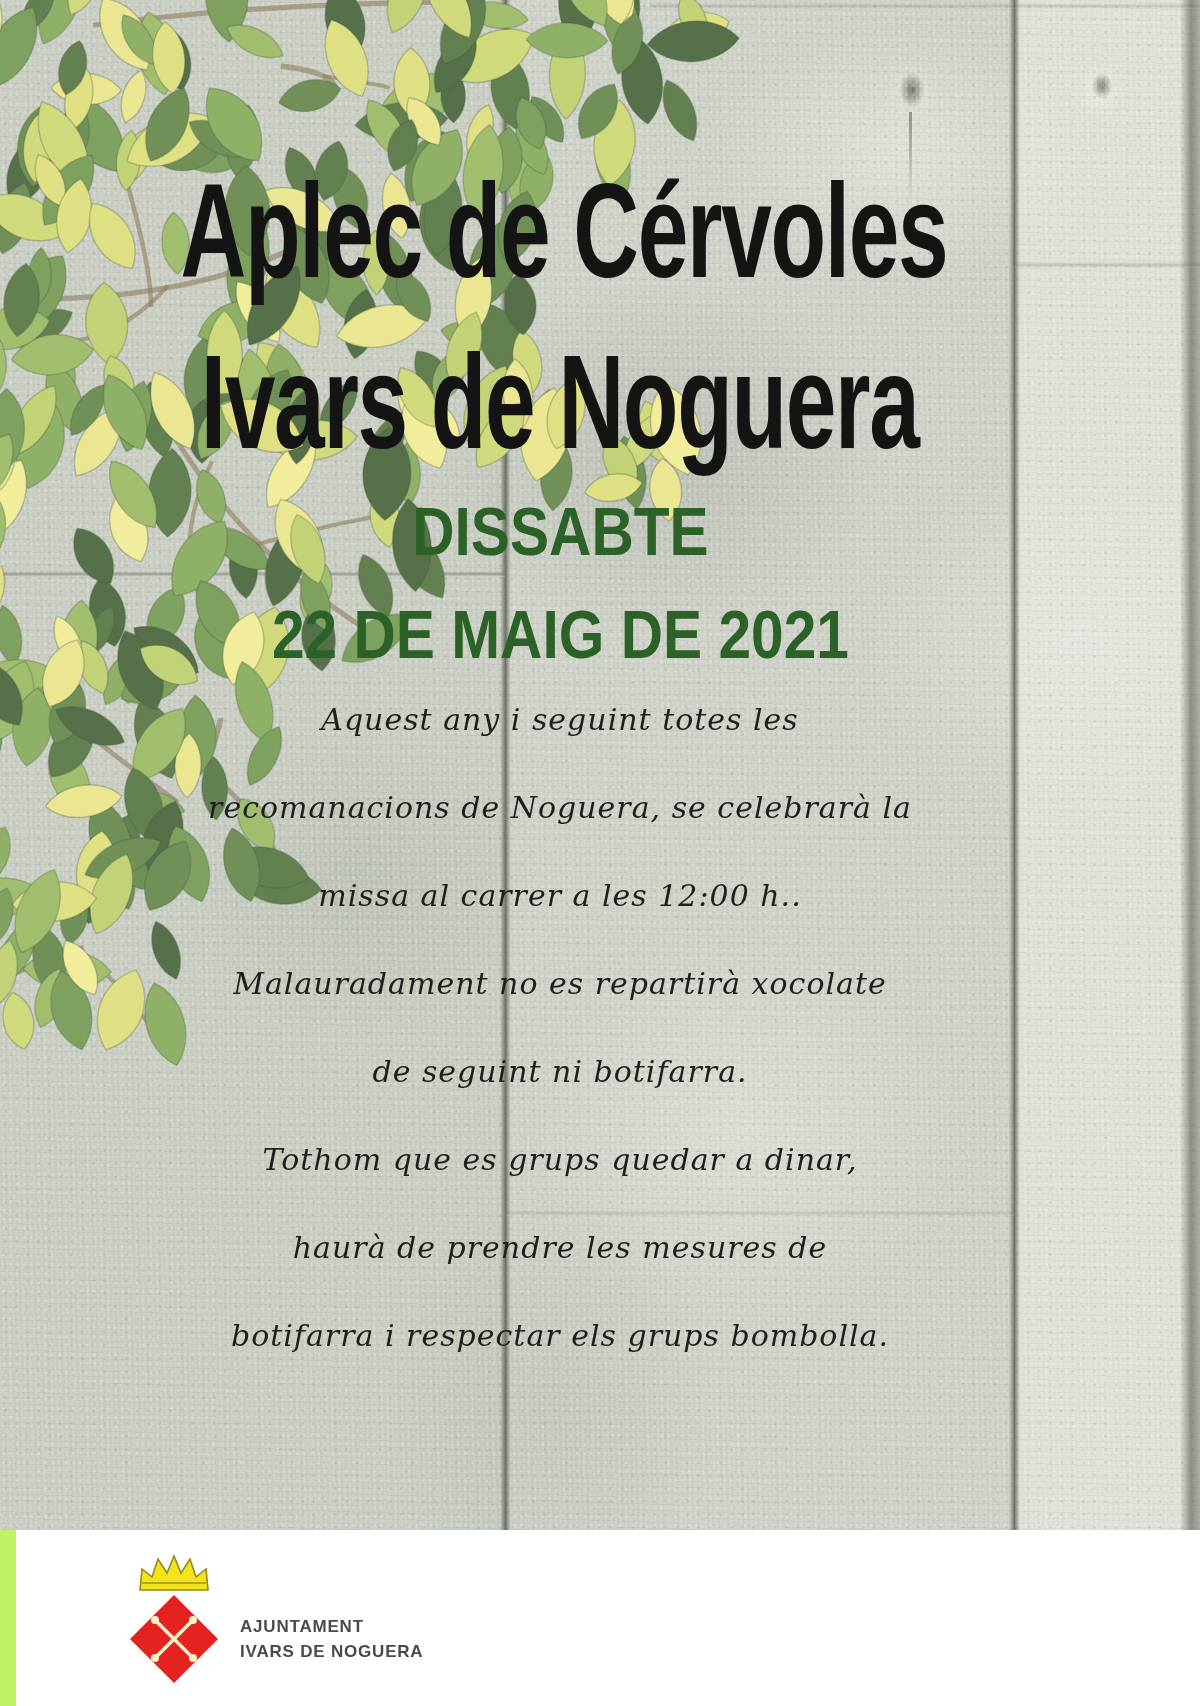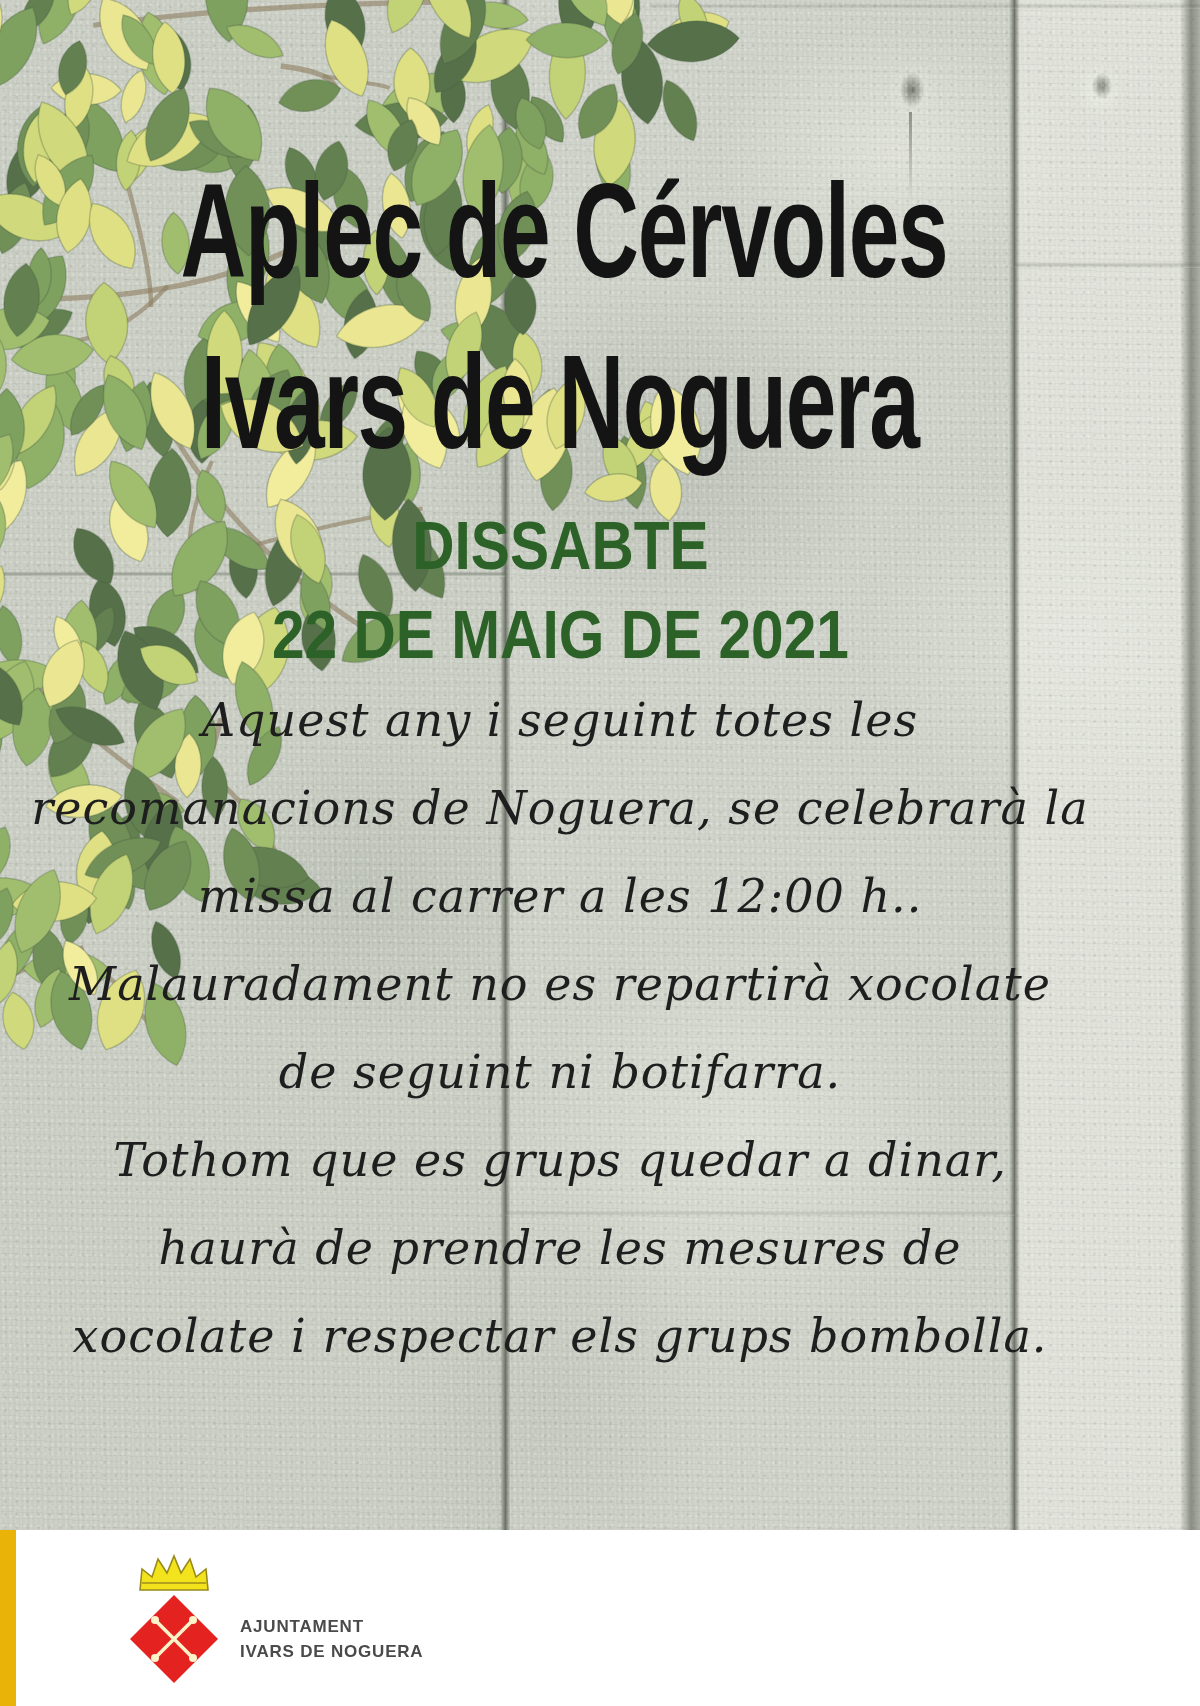--- a/index.html
+++ b/index.html
@@ -1,17 +1,17 @@
 <!DOCTYPE html>
 <html><head>
 <meta charset="utf-8">
 <style>
   html,body{margin:0;padding:0;background:#fff;}
   .poster{position:relative;width:1200px;height:1706px;overflow:hidden;
-          font-family:"Liberation Sans",sans-serif;background:#eab308;text-decoration:underline;}
+          font-family:"Liberation Sans",sans-serif;background:#bef264;text-decoration:underline;}
 
   
   .bg{position:absolute;left:0;top:0;width:1200px;height:1530px;
       background-color:#c6cabf;
       background-image:
         radial-gradient(ellipse 18px 26px at 912px 90px, rgba(56,62,50,.8), rgba(56,62,50,0) 70%),
         radial-gradient(ellipse 34px 40px at 912px 92px, rgba(226,230,218,.55), rgba(226,230,218,0) 75%),
         radial-gradient(ellipse 15px 19px at 1102px 86px, rgba(64,70,58,.75), rgba(64,70,58,0) 70%),
         radial-gradient(ellipse 30px 34px at 1100px 90px, rgba(235,238,228,.7), rgba(235,238,228,0) 78%),
         radial-gradient(ellipse 260px 180px at 75% 10%, rgba(233,235,226,.55), rgba(233,235,226,0) 70%),
@@ -47,26 +47,26 @@
   .content{position:absolute;left:0;top:0;width:1120px;text-align:center;}
   .title{position:absolute;left:0;top:145px;width:1120px;
          font-weight:700;font-size:134px;line-height:171px;color:#141414;
          letter-spacing:-2px;white-space:nowrap;}
   .title .tline{display:block;}
   .title .squeeze{display:inline-block;transform:scaleX(.68);transform-origin:50% 50%;}
 
   .green-head{position:absolute;left:0;width:1120px;font-weight:700;color:#2c6227;
          font-size:69px;line-height:95px;white-space:nowrap;}
   .green-head .squeeze{display:inline-block;transform:scaleX(.85);transform-origin:50% 50%;}
-  #day-head{top:498px;}
+  #day-head{top:484px;}
   #date-head{top:587px;}
 
   .script-block{position:absolute;left:0;top:676px;width:1120px;
          font-family:"DejaVu Serif",serif;font-style:italic;
-         font-size:46px;line-height:88px;color:#1e1e1e;letter-spacing:1px;}
+         font-size:30px;line-height:88px;color:#1e1e1e;letter-spacing:1px;}
   .script-block p{margin:0;padding:0;white-space:nowrap;}
 
   
   .footer{position:absolute;left:16px;bottom:0;width:1200px;height:176px;background:#ffffff;margin-top:46px;}
   .logo{position:absolute;left:112px;top:24px;}
   .org{position:absolute;left:224px;top:84px;font-weight:700;font-size:17px;
        line-height:25px;color:#4a4a4a;letter-spacing:.8px;text-align:left;}
 </style>
 </head>
 <body>
@@ -392,21 +392,21 @@
     </div>
 
     <div class="script-block">
       <p>Aquest any i seguint totes les</p>
       <p>recomanacions de Noguera, se celebrarà la</p>
       <p>missa al carrer a les 12:00 h..</p>
       <p>Malauradament no es repartirà xocolate</p>
       <p>de seguint ni botifarra.</p>
       <p>Tothom que es grups quedar a dinar,</p>
       <p>haurà de prendre les mesures de</p>
-      <p>xocolate i respectar els grups bombolla.</p>
+      <p>botifarra i respectar els grups bombolla.</p>
     </div>
   </div>
 
   <div class="footer">
     <svg class="logo" width="92" height="138" viewBox="0 0 92 138">
       <g>
         <path d="M12,36 L14,15 L24,23 L30,5 L39,19 L46,2 L53,19 L62,5 L68,23 L78,15 L80,36 Z" fill="#f2e31d" stroke="#98891b" stroke-width="1.6"></path>
         <path d="M14,29 L78,29" stroke="#b3a31c" stroke-width="2" fill="none"></path>
       </g>
       <g>

